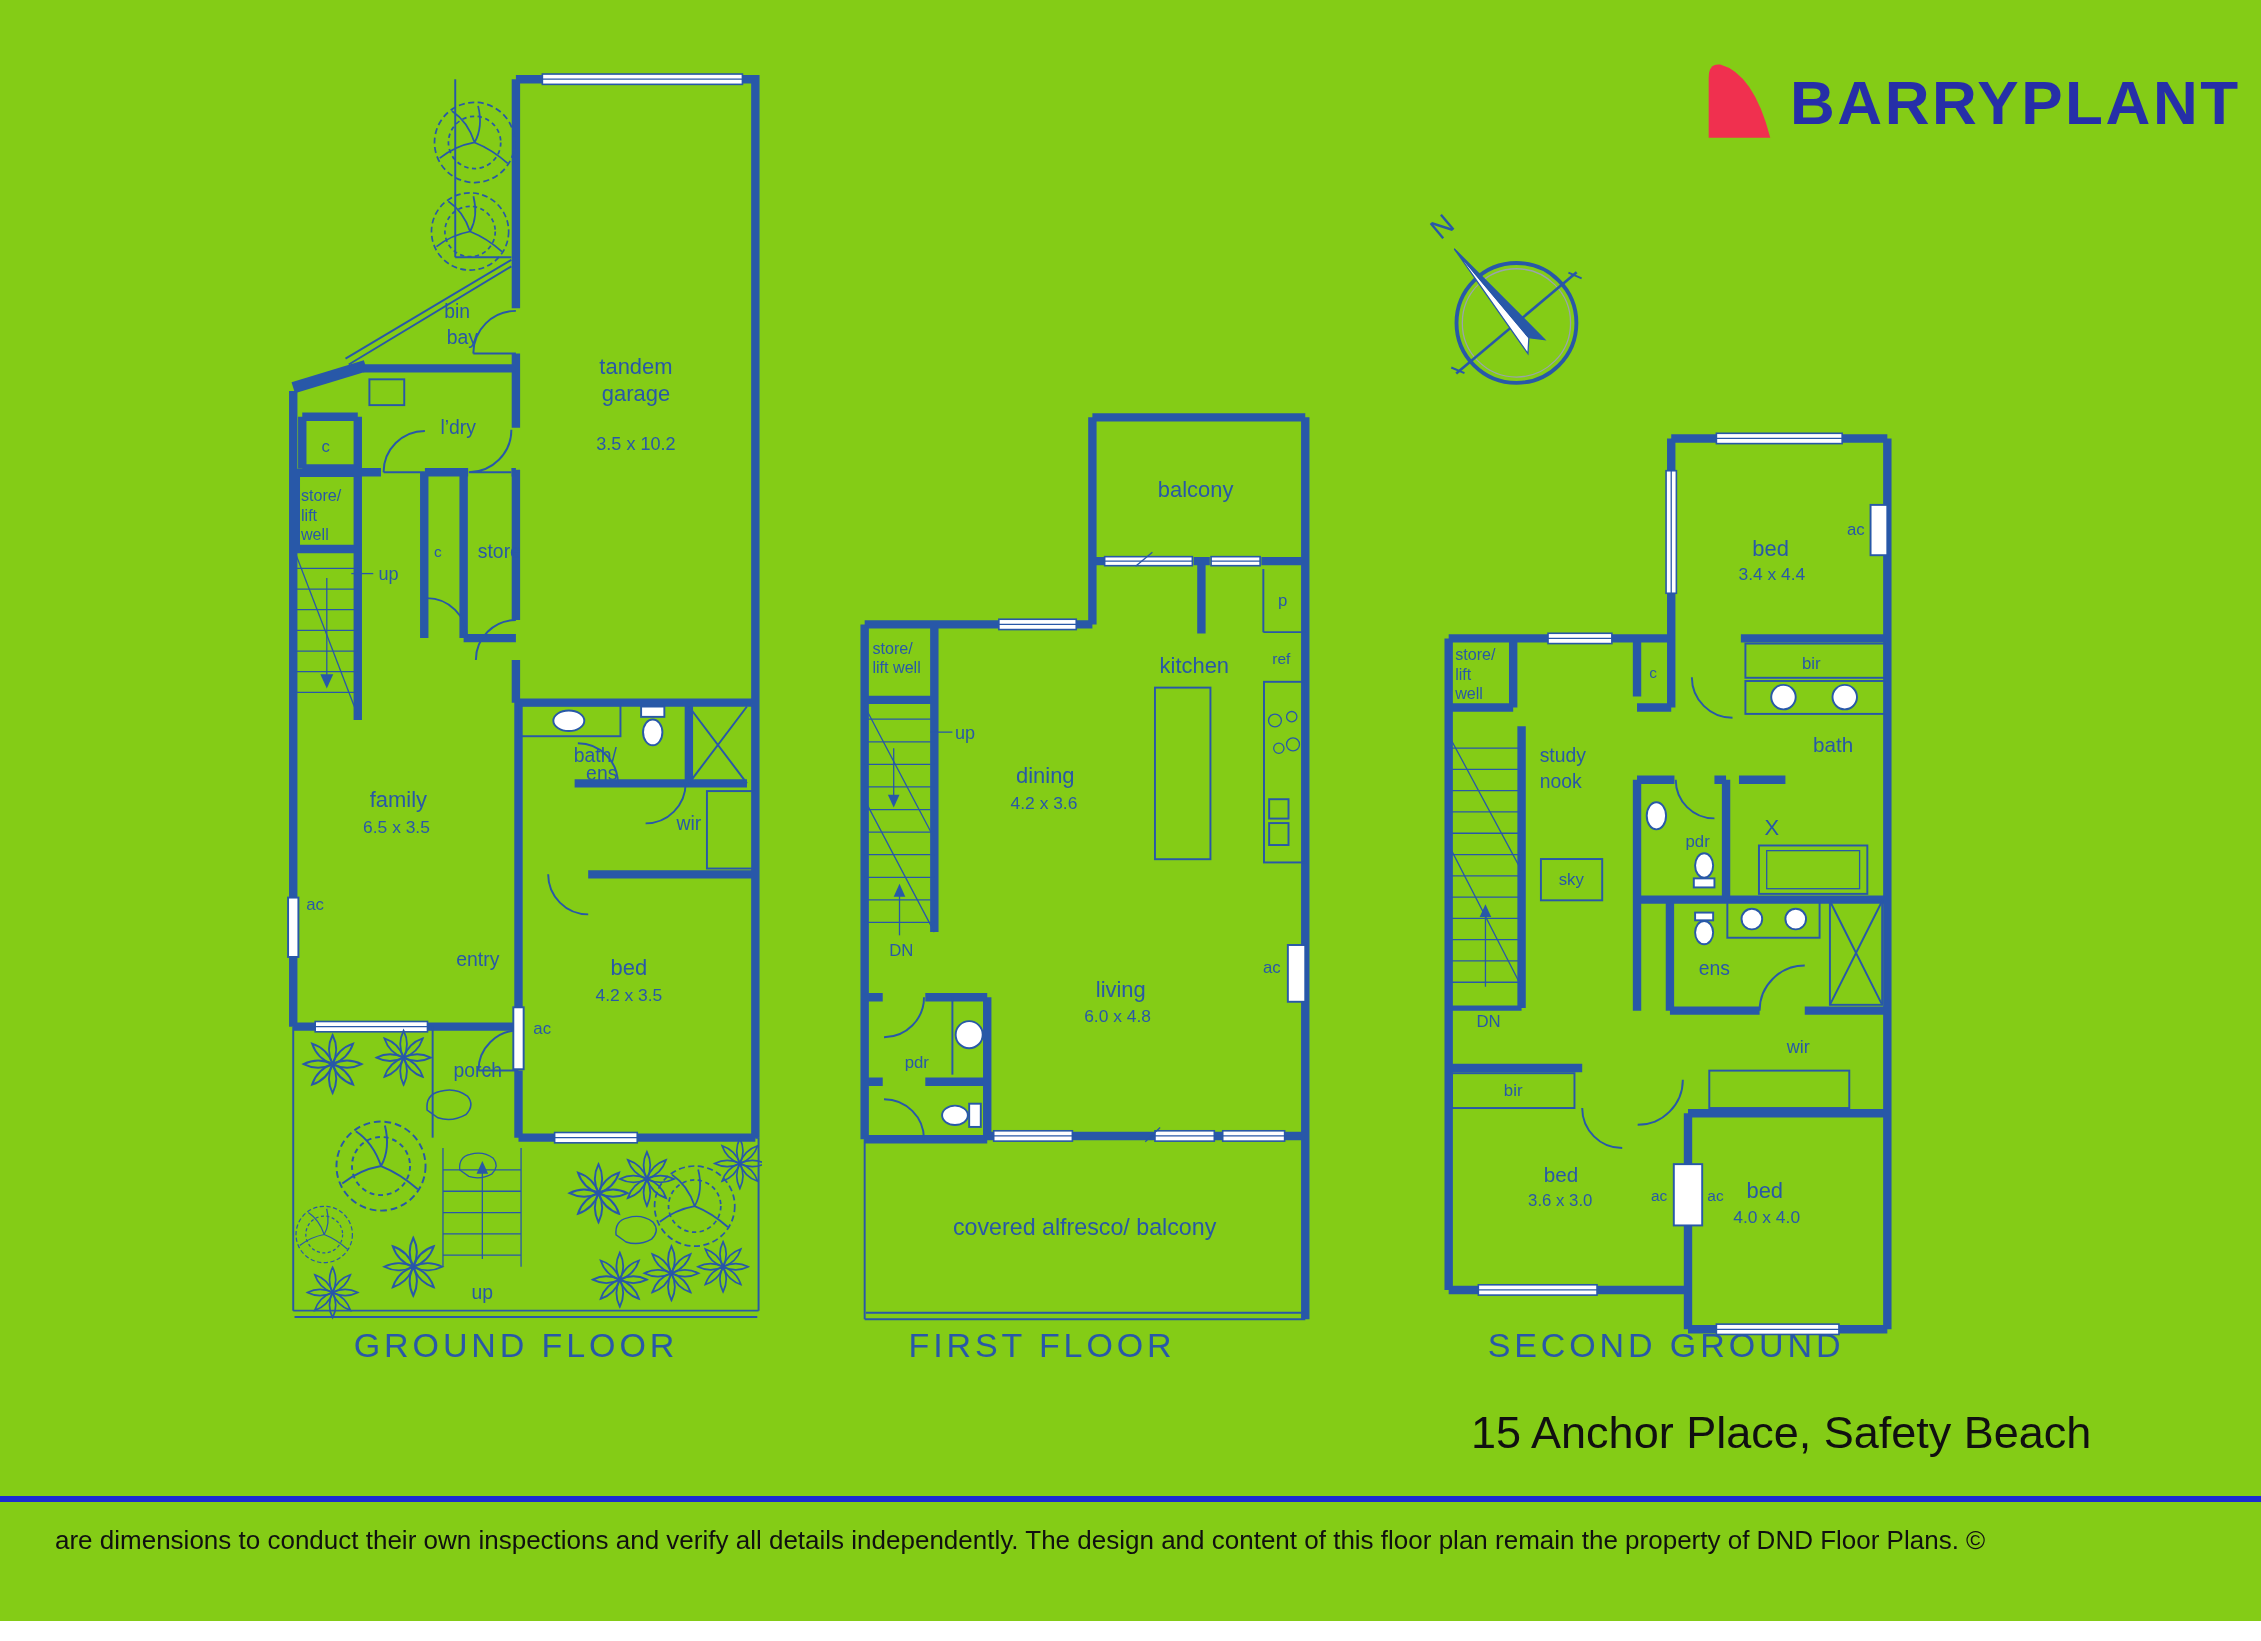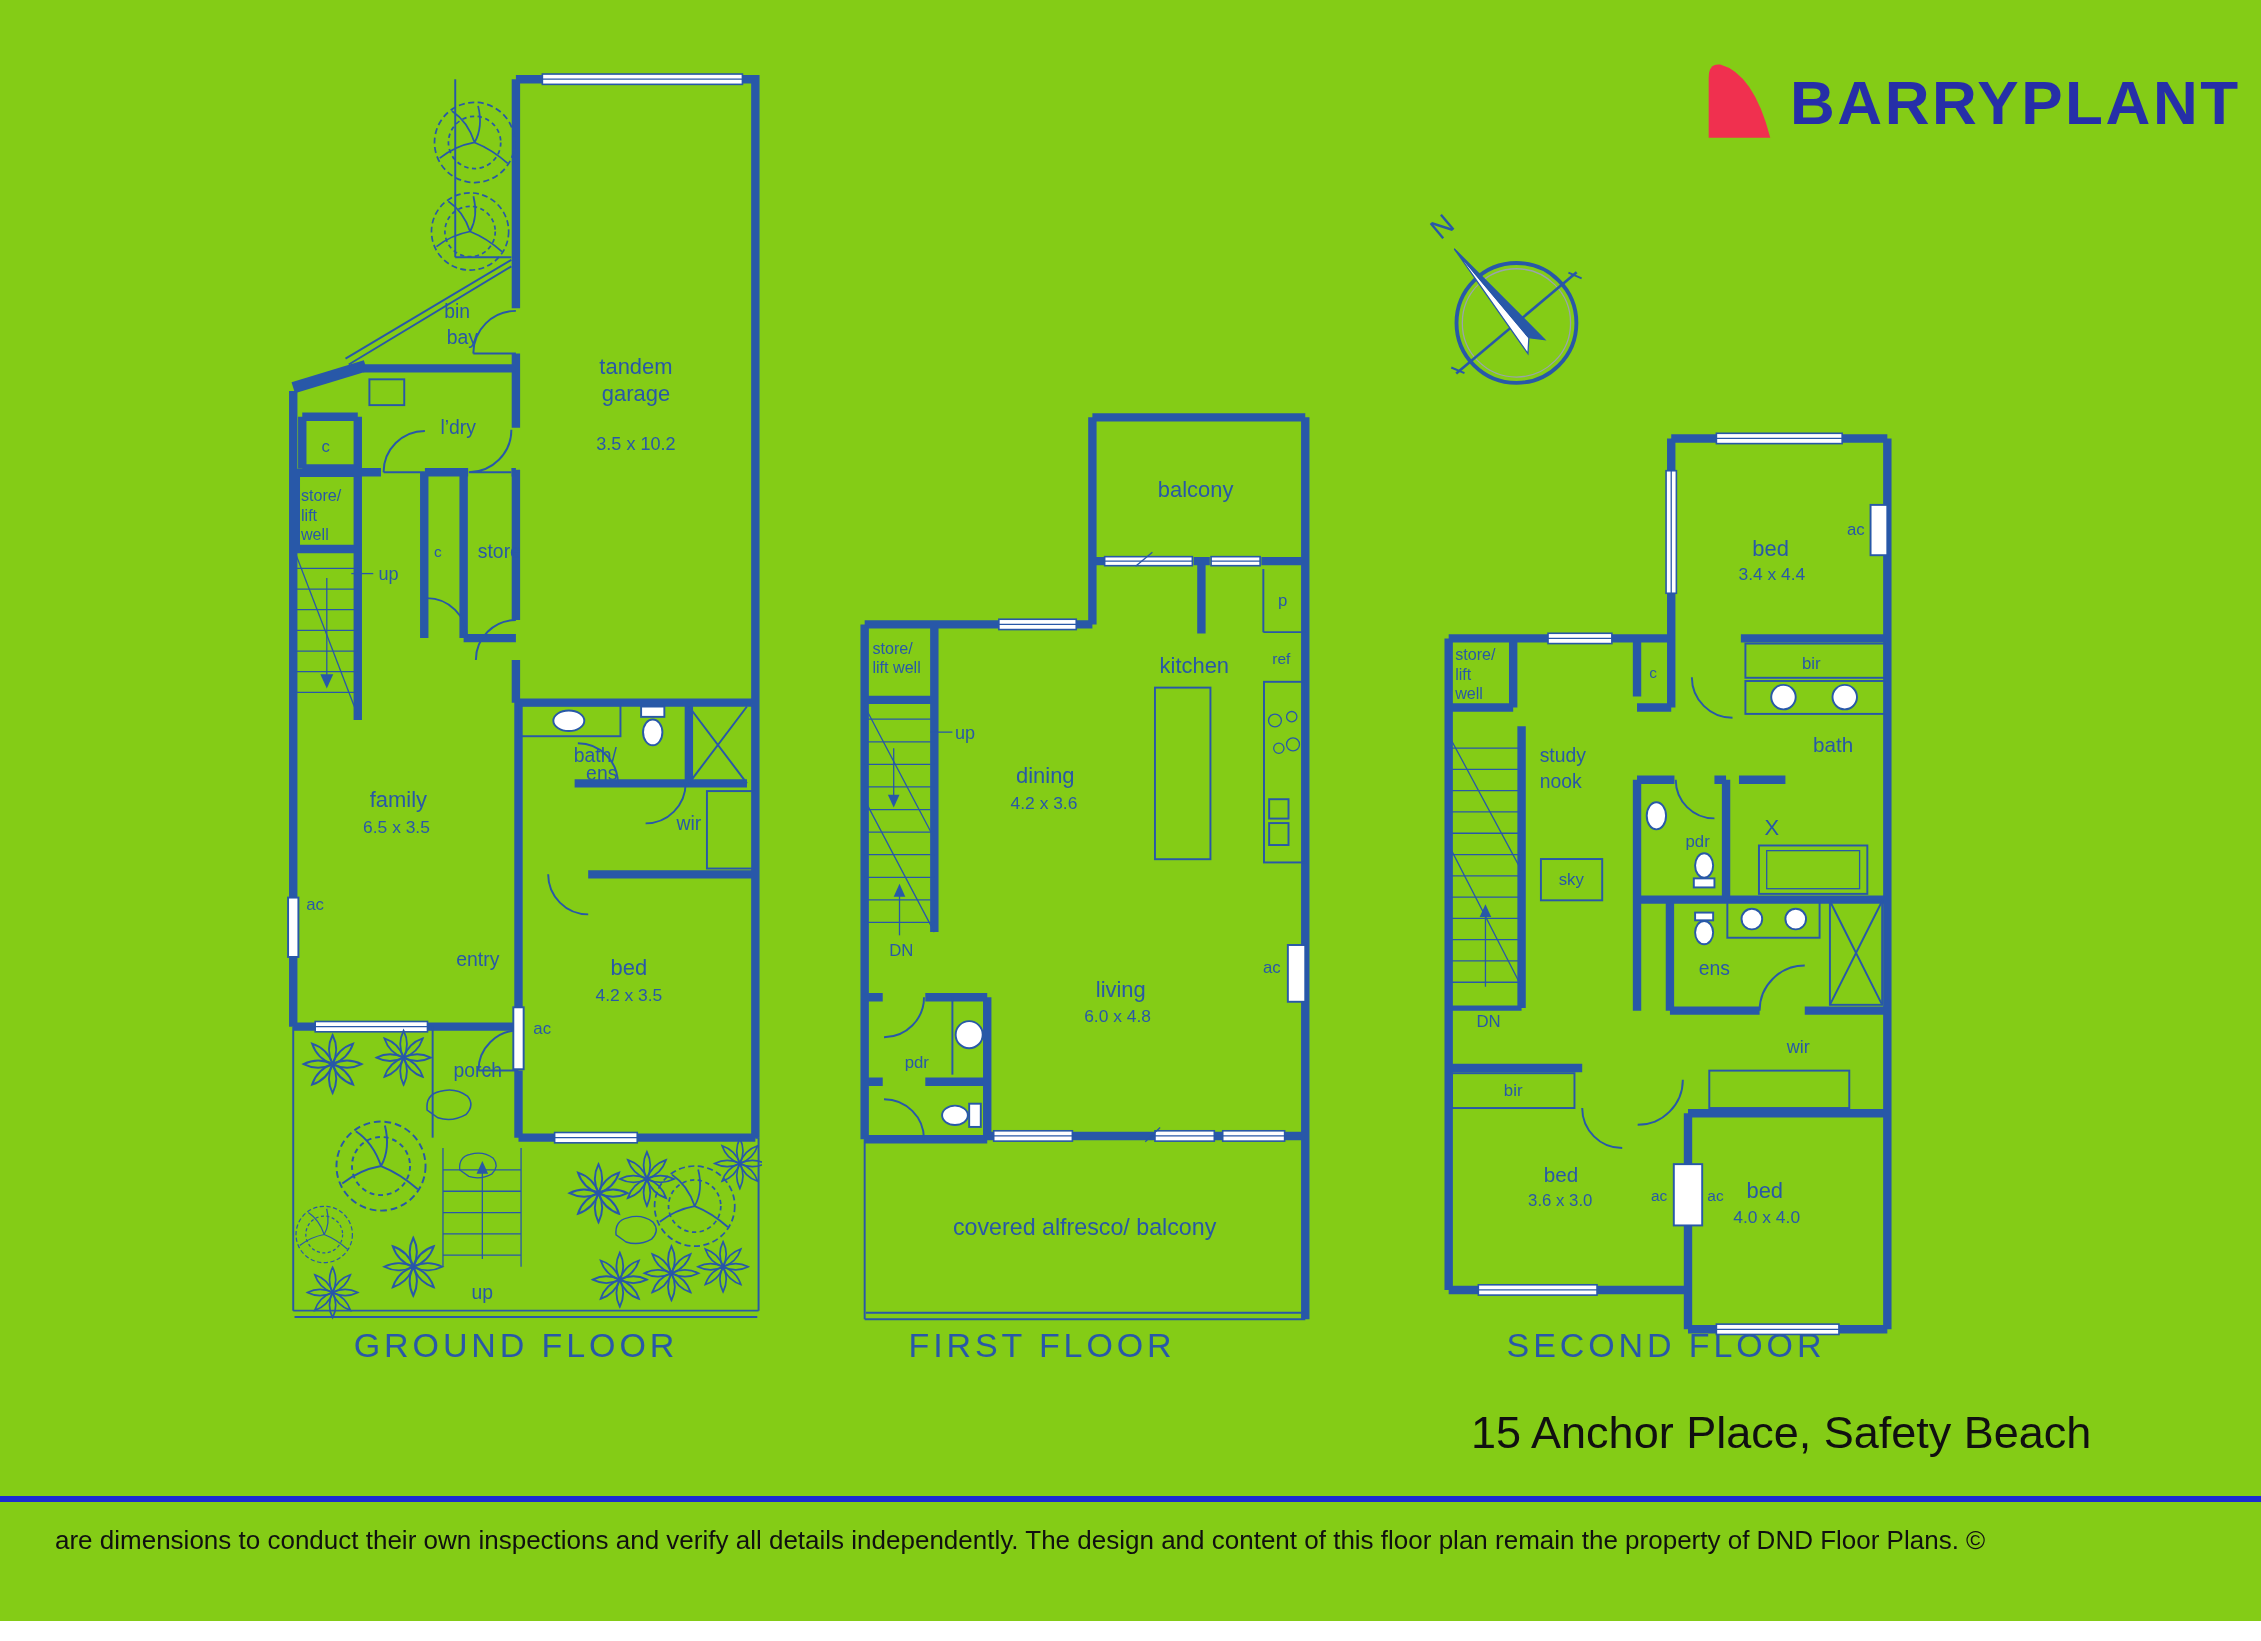--- a/index.html
+++ b/index.html
@@ -376,21 +376,21 @@
     <text x="189" y="1162" font-size="32" text-anchor="middle">bed</text>
     <text x="188" y="1200" font-size="26" text-anchor="middle">3.6 x 3.0</text>
     <text x="354" y="1192" font-size="24" text-anchor="end">ac</text>
     <text x="416" y="1192" font-size="24">ac</text>
     <text x="505" y="1188" font-size="34" text-anchor="middle">bed</text>
     <text x="508" y="1226" font-size="27" text-anchor="middle">4.0 x 4.0</text>
   </svg>
 
   <div class="floor-title" style="left:516px;top:1326px;">GROUND FLOOR</div>
   <div class="floor-title" style="left:1042px;top:1326px;">FIRST FLOOR</div>
-  <div class="floor-title" style="left:1666px;top:1326px;">SECOND FLOOR</div>
+  <div class="floor-title" style="left:1666px;top:1326px;">SECOND GROUND</div>
 
   <div class="address" style="left:1471px;top:1407px;">15 Anchor Place, Safety Beach</div>
 
   <div class="divider" style="top:1496px;"></div>
 
   <div class="disclaimer" style="left:55px;top:1523px;">
     <div>are dimensions to conduct their own inspections and verify all details independently. The design and content of this floor plan remain the property of DND Floor Plans. ©</div>
   </div>
 
 </div>

